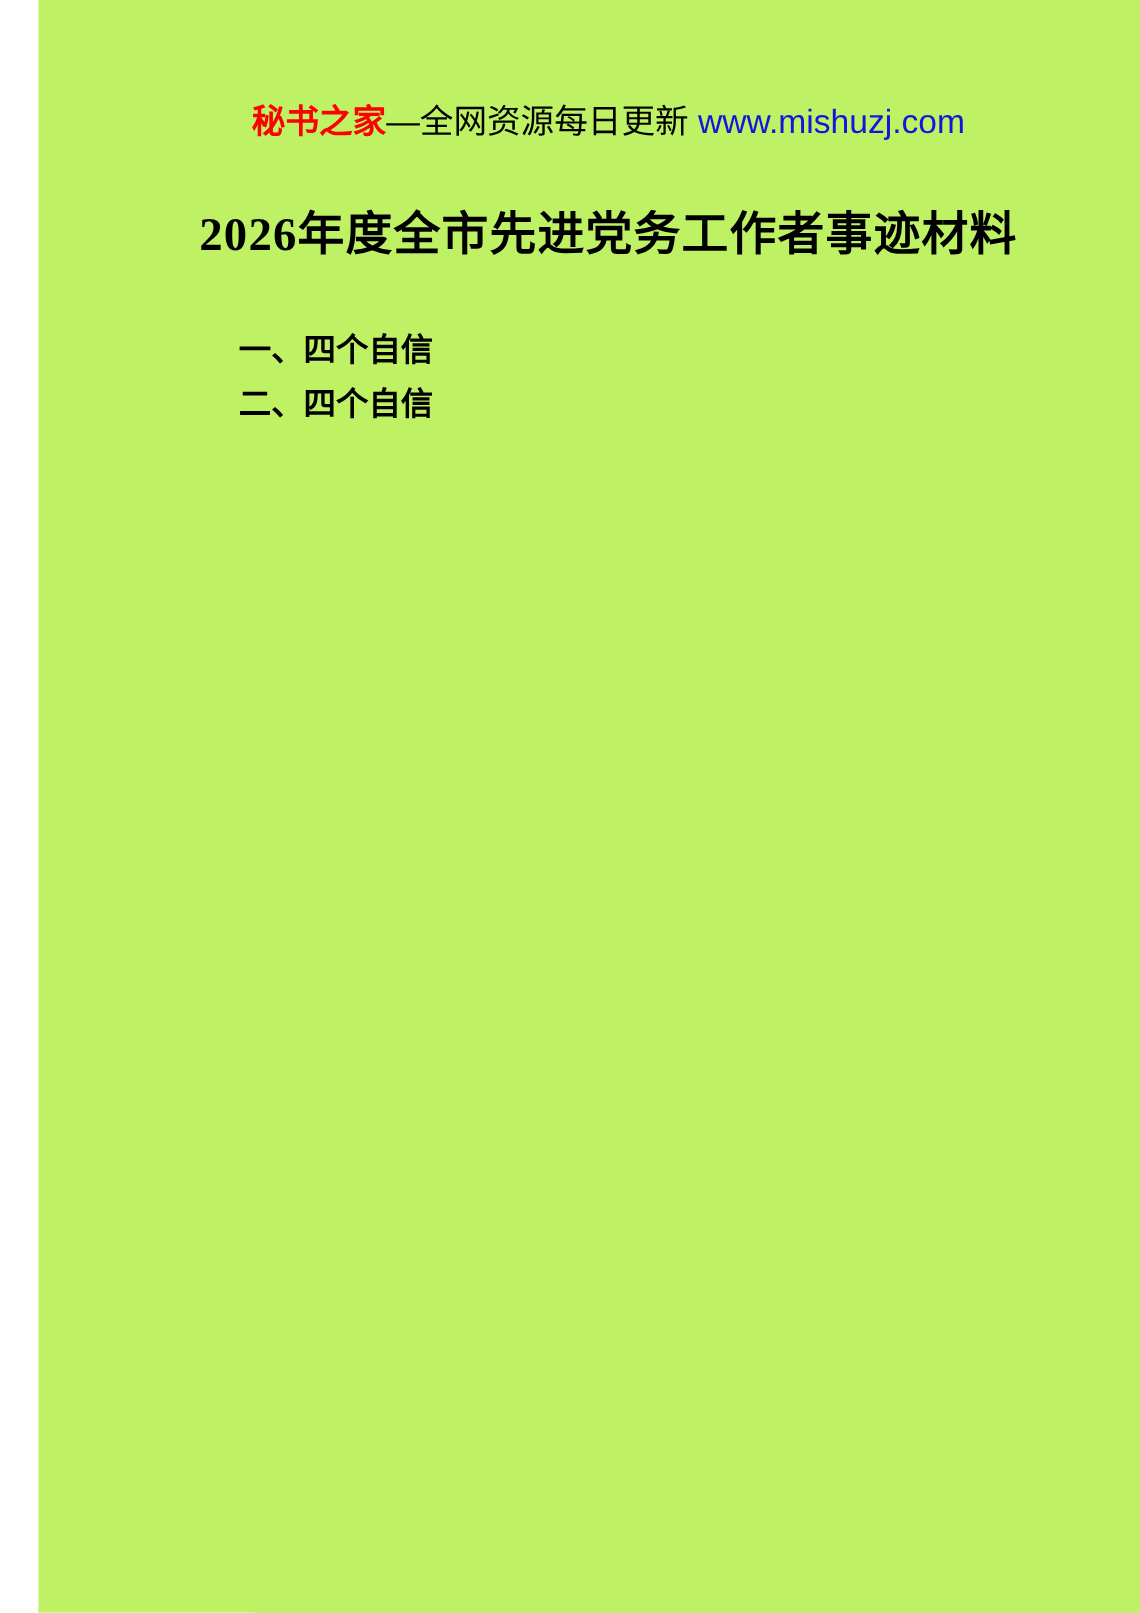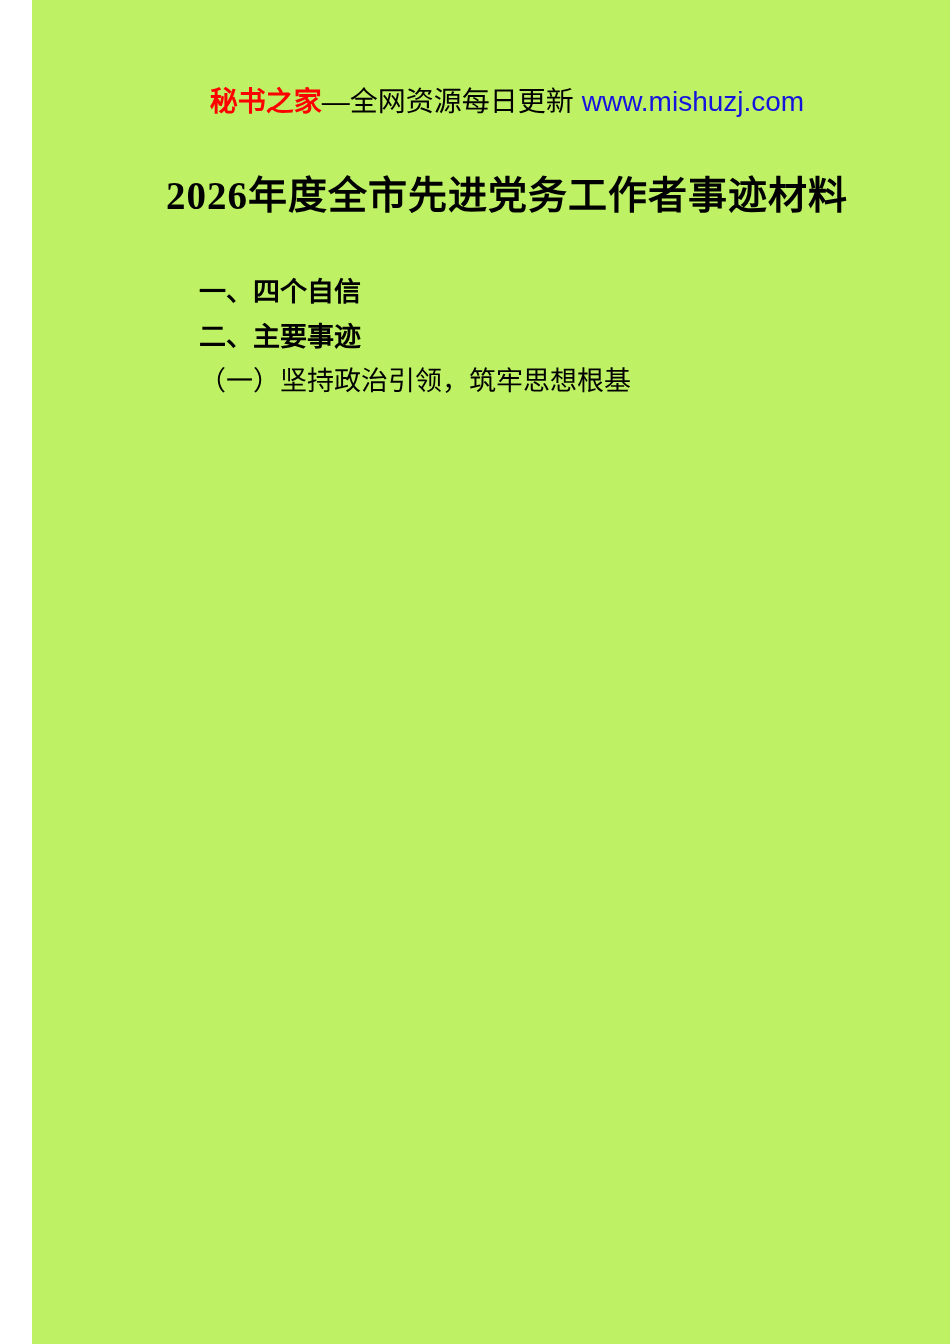--- a/index.html
+++ b/index.html
@@ -90,21 +90,20 @@
     <span class="brand">秘书之家</span><span class="tagline">—全网资源每日更新</span><span class="site-url">www.mishuzj.com</span>
   </div>
 
   <div class="doc-title">2026年度全市先进党务工作者事迹材料</div>
 
   <div class="content">
 
     <p class="heading">一、四个自信</p>
 
 
-    <p class="heading">二、主要事迹</p>
+    <p class="heading">二、四个自信</p>
 
-    <p class="subheading">（一）坚持政治引领，筑牢思想根基</p>
 
 
 
   </div>
 
 </div>
 
 </body></html>

